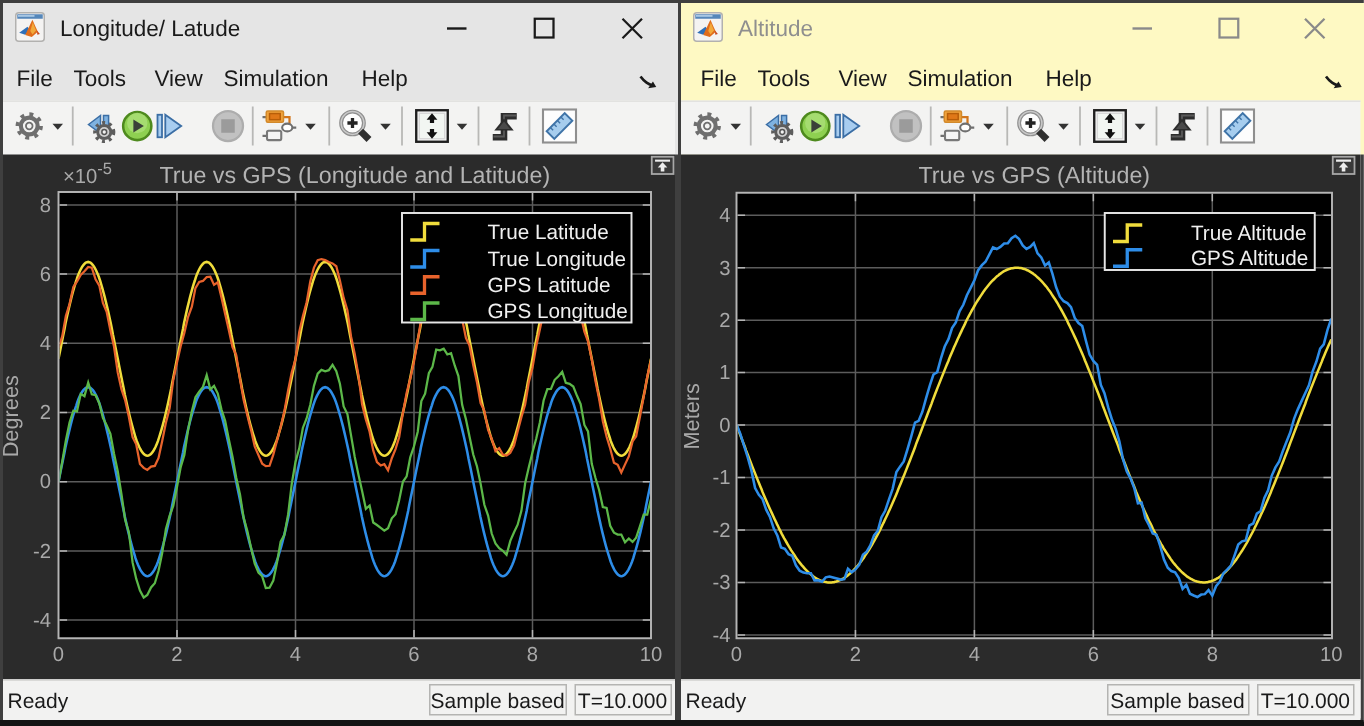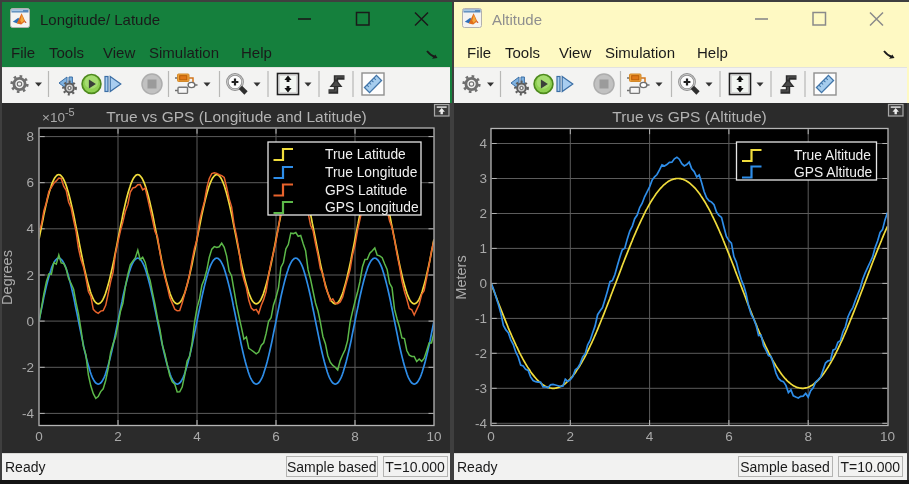--- a/index.html
+++ b/index.html
@@ -3,21 +3,21 @@
 <style>
 *{margin:0;padding:0;box-sizing:border-box}
 body{width:909px;height:484px;overflow:hidden;font-family:"Liberation Sans",sans-serif;background:#101010}
 .win{position:absolute;background:#fff}
 </style></head>
 <body>
 
 <div class="win" style="left:0;top:0;width:452px;height:481px;border:2px solid #3f3f3f;border-right-width:2px">
 </div>
 
-  <div style="position:absolute;left:2px;top:2px;width:524px;height:101px;background:#15803d">
+  <div style="position:absolute;left:2px;top:2px;width:524px;height:101px;background:#e5e5e5">
 
     <svg style="position:absolute;left:8px;top:6px" width="20" height="20" viewBox="0 0 20 20">
       <rect x="0.5" y="0.5" width="19" height="19" rx="2" fill="#f4f3f2" stroke="#b2b1af"></rect>
       <rect x="1.5" y="1.5" width="17" height="3" fill="#5587ba"></rect>
       <rect x="2" y="2" width="11" height="1.2" fill="#a9c7e3"></rect>
       <path d="M2.8 13.8 L8.3 9.8 L10.3 12.2 L6.8 15.2 Z" fill="#2e6fb8"></path>
       <path d="M6.8 15.4 L11.6 5.2 L15.2 13.2 L11.2 16.6 Z" fill="#e06c1a"></path>
       <path d="M10.2 12.6 L11.9 6.8 L14 12.4 L11.7 15 Z" fill="#f2a93b"></path>
       <path d="M14.6 12.4 L16.6 14.6 L14.9 15.1 Z" fill="#c8471b"></path>
     </svg>

